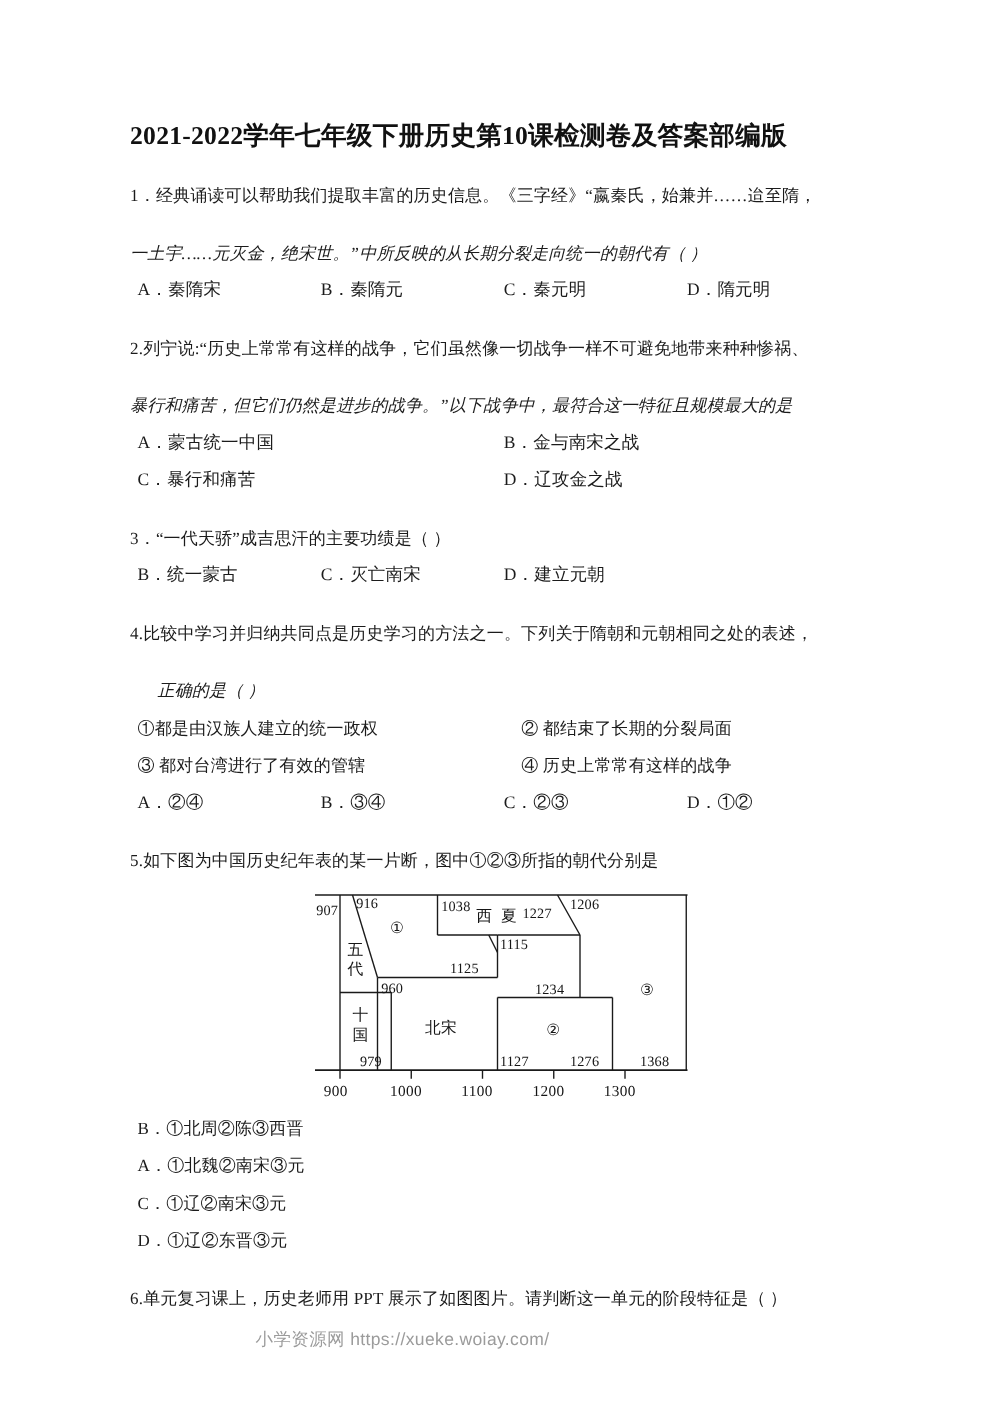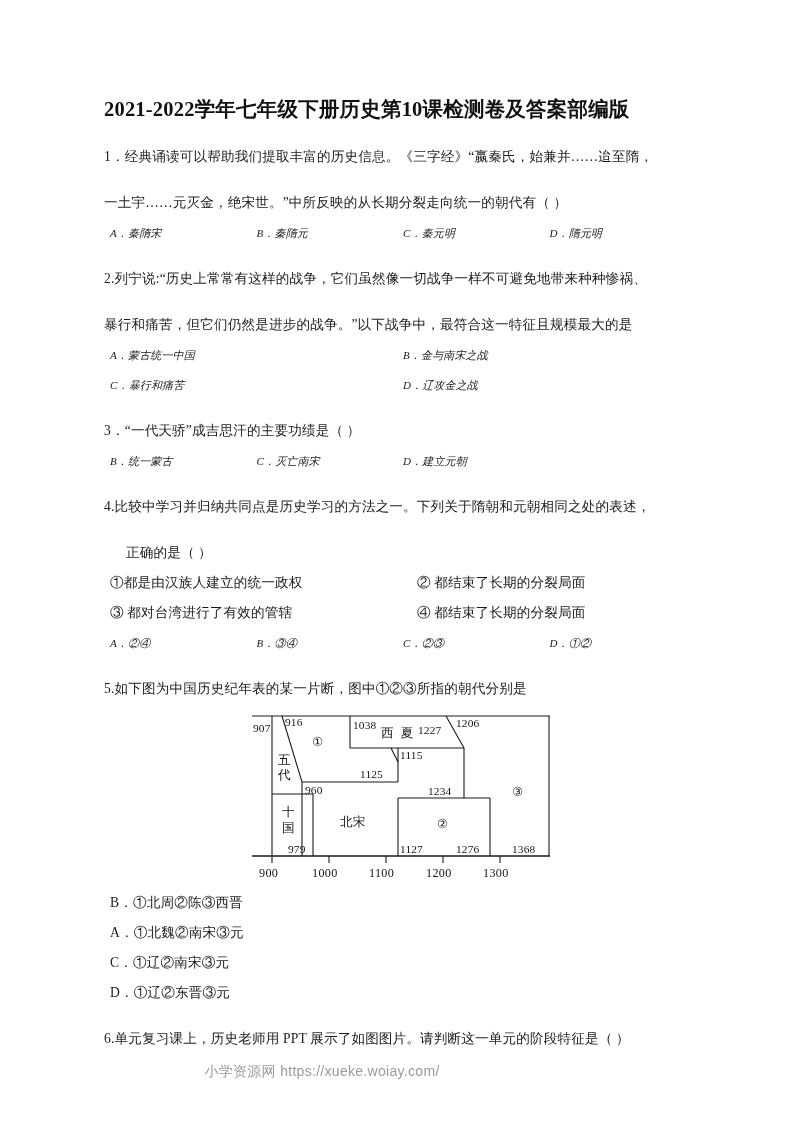--- a/index.html
+++ b/index.html
@@ -42,26 +42,26 @@
     color: #1b1b1b;
     letter-spacing: 0.15px;
   }
   .q-stem {
     text-align: justify;
     text-justify: inter-character;
     margin-top: 16px;
   }
   .q-stem-2 {
     display: block;
+    font-style: italic;
   }
   .opts-row {
     display: flex;
-    font-size: 11px;
-    line-height: 30px;
-    font-style: italic;
+    font-size: 14px;
+    line-height: 30px;
   }
   .opts-row.four > span {
     width: 25%;
     flex: 0 0 25%;
   }
   .opts-row.two > span {
     width: 50%;
     flex: 0 0 50%;
   }
   .opt-stack span {
@@ -170,21 +170,21 @@
       <div class="q-stem">
         <span>4.</span><span>比较中学习并归纳共同点是历史学习的方法之一。下列关于隋朝和元朝相同之处的表述，</span>
       </div>
       <div class="q-stem q-stem-2 indent-2">正确的是（        ）</div>
       <div class="sub-opts indent-1">
         <span>①都是由汉族人建立的统一政权</span>
         <span>②  都结束了长期的分裂局面</span>
       </div>
       <div class="sub-opts indent-1">
         <span>③  都对台湾进行了有效的管辖</span>
-        <span>④  都结束了长期的分裂局面</span>
+        <span>④  历史上常常有这样的战争</span>
       </div>
       <div class="opts-row four indent-1">
         <span>A．②④</span>
         <span>B．③④</span>
         <span>C．②③</span>
         <span>D．①②</span>
       </div>
     </div>
 
     <div class="q">

